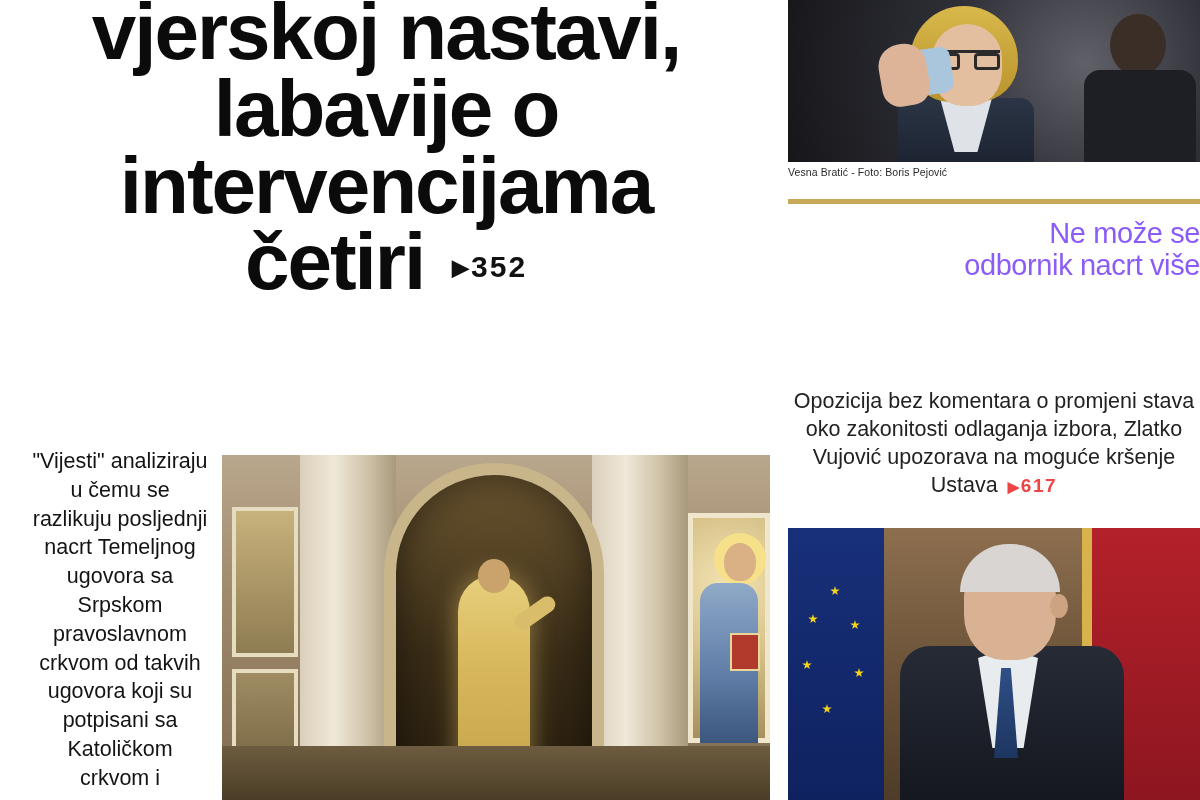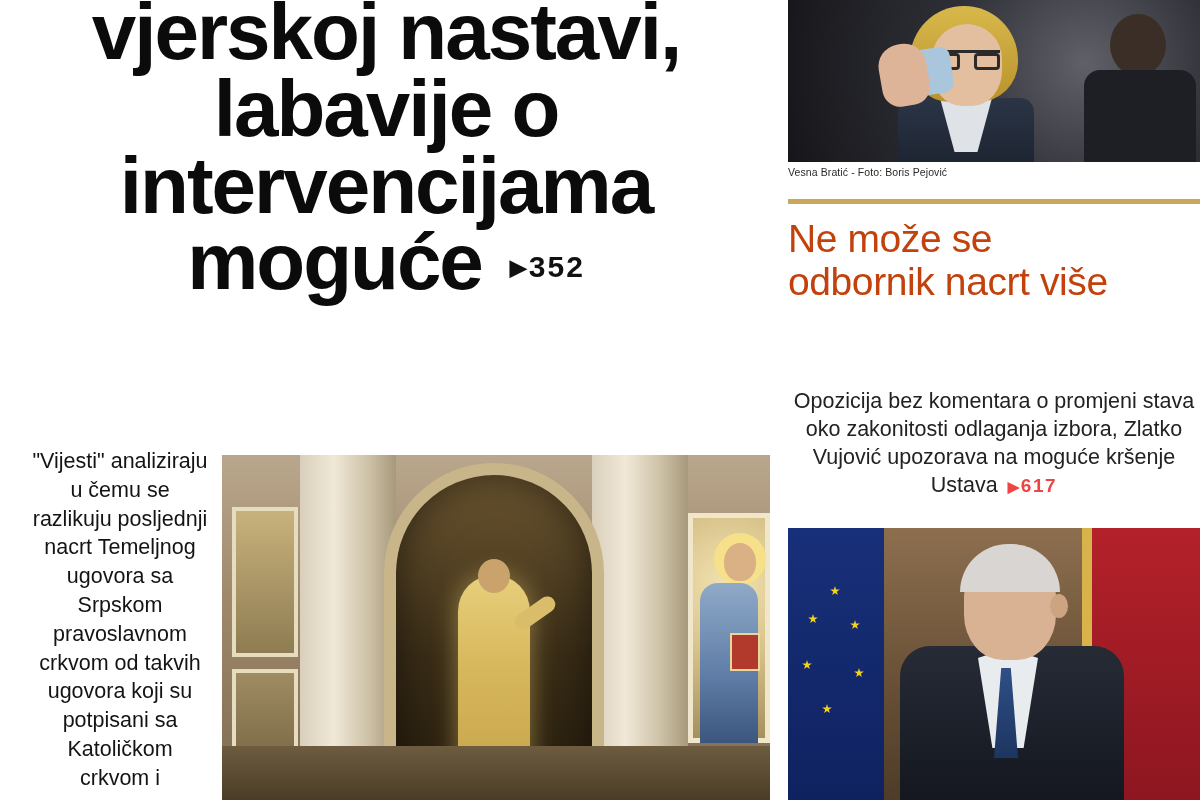--- a/index.html
+++ b/index.html
@@ -379,25 +379,25 @@
     width: 412px;
     height: 5px;
     background: #c8a95a;
   }
 
   .sub-headline {
     position: absolute;
     left: 0;
     top: 218px;
     width: 412px;
-    text-align: left;
-    font-size: 39px;
+    text-align: right;
+    font-size: 29px;
     line-height: 1.1;
     font-weight: 400;
-    color: #c2410c;
+    color: #8b5cf6;
     letter-spacing: -0.4px;
   }
   .sub-headline .ln { display: block; white-space: nowrap; }
 
   .sub-deck {
     position: absolute;
     left: 0;
     top: 388px;
     width: 412px;
     text-align: center;
@@ -513,21 +513,21 @@
 
 <div class="page">
 
   <div class="left-col">
 
     <div class="headline">
       <span class="ln">vjerskoj nastavi,</span>
       <span class="ln">labavije o</span>
       <span class="ln">intervencijama</span>
       <span class="ln">
-        <span>moguće</span><span class="jump-main"><span class="tri">▶</span><span>352</span></span>
+        <span>četiri</span><span class="jump-main"><span class="tri">▶</span><span>352</span></span>
       </span>
     </div>
 
     <div class="lead-text">"Vijesti" analiziraju u čemu se razlikuju posljednji nacrt Temeljnog ugovora sa Srpskom pravoslavnom crkvom od takvih ugovora koji su potpisani sa Katoličkom crkvom i</div>
 
     <div class="photo-main">
       <div class="church">
         <div class="icon-left"></div>
         <div class="icon-left2"></div>
         <div class="col-l"></div>

